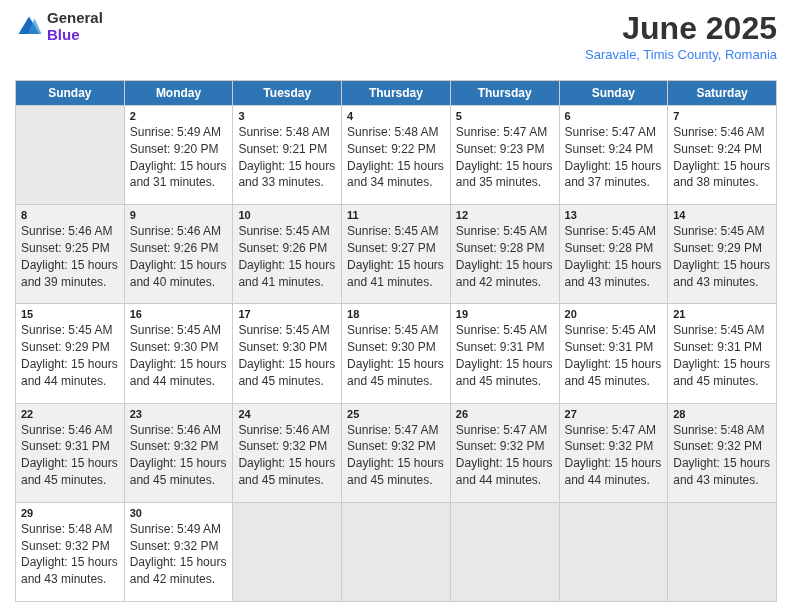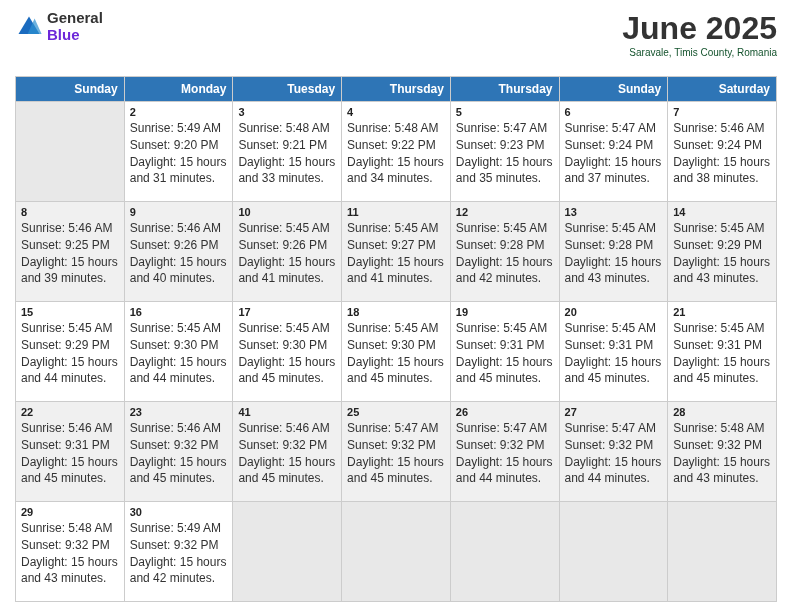--- a/index.html
+++ b/index.html
@@ -49,33 +49,33 @@
     }
     .title-block {
       text-align: right;
     }
     .month-title {
       font-size: 32px;
       font-weight: bold;
       color: #333;
     }
     .subtitle {
-      font-size: 10px;
-      color: #14532d;
+      font-size: 13px;
+      color: #3b82f6;
     }
     .calendar {
       width: 100%;
       border-collapse: collapse;
       flex: 1;
       font-size: 9.5px;
     }
     .calendar thead tr th {
       background-color: #2e75b6;
       color: #fff;
-      text-align: right;
+      text-align: center;
       padding: 5px 6px;
       font-size: 12px;
       font-weight: bold;
       border: 1px solid #ccc;
     }
     .calendar tbody tr td {
       vertical-align: top;
       border: 1px solid #ccc;
       padding: 4px 5px;
       width: 14.28%;
@@ -234,21 +234,21 @@
       <tr>
         <td>
           <span class="day-num">22</span>
           <span class="day-info">Sunrise: 5:46 AM<br>Sunset: 9:31 PM<br>Daylight: 15 hours and 45 minutes.</span>
         </td>
         <td>
           <span class="day-num">23</span>
           <span class="day-info">Sunrise: 5:46 AM<br>Sunset: 9:32 PM<br>Daylight: 15 hours and 45 minutes.</span>
         </td>
         <td>
-          <span class="day-num">41</span>
+          <span class="day-num">24</span>
           <span class="day-info">Sunrise: 5:46 AM<br>Sunset: 9:32 PM<br>Daylight: 15 hours and 45 minutes.</span>
         </td>
         <td>
           <span class="day-num">25</span>
           <span class="day-info">Sunrise: 5:47 AM<br>Sunset: 9:32 PM<br>Daylight: 15 hours and 45 minutes.</span>
         </td>
         <td>
           <span class="day-num">26</span>
           <span class="day-info">Sunrise: 5:47 AM<br>Sunset: 9:32 PM<br>Daylight: 15 hours and 44 minutes.</span>
         </td>

